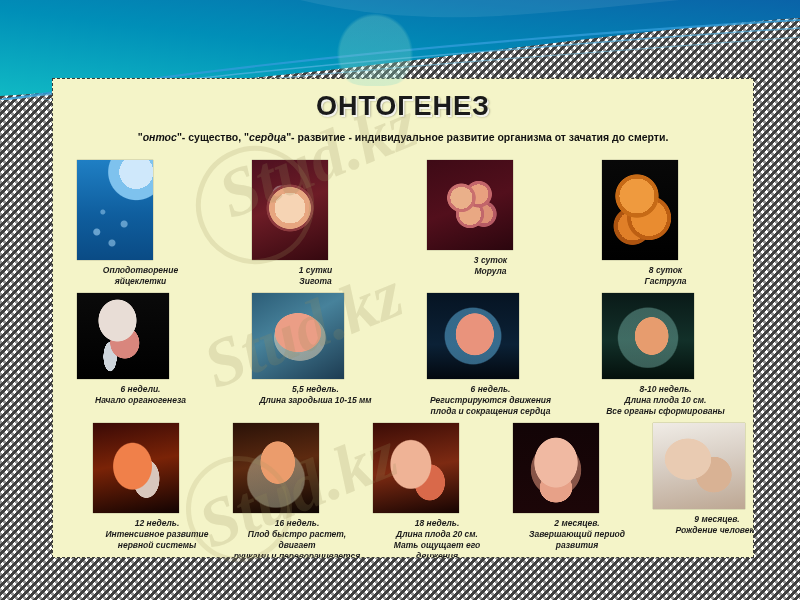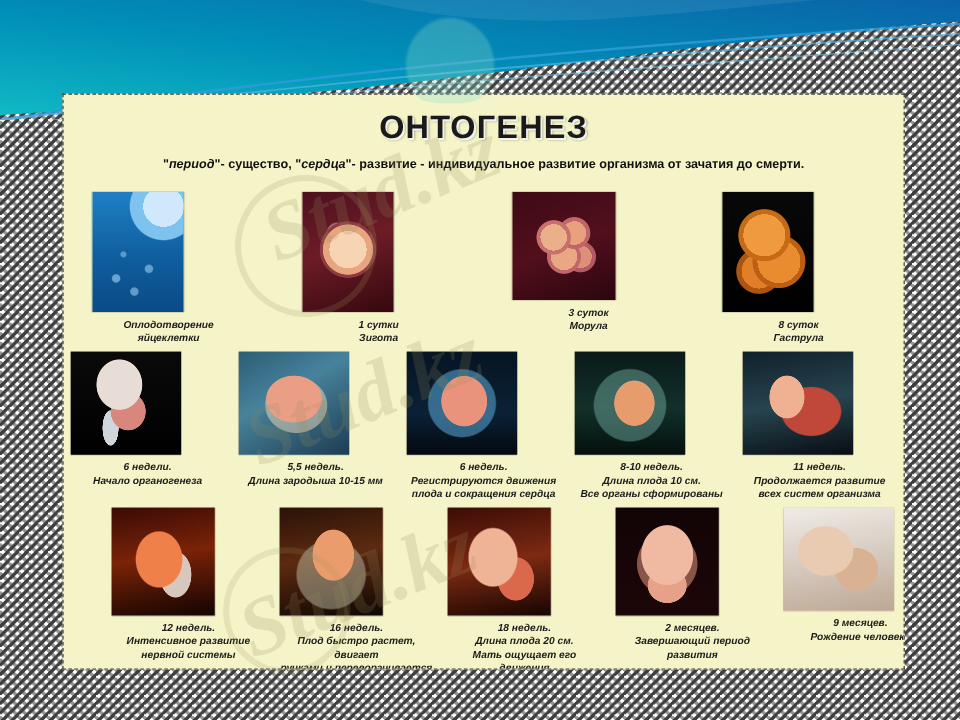--- a/index.html
+++ b/index.html
@@ -236,21 +236,21 @@
       <path d="M0,104 C140,92 320,72 545,56 C660,47 740,41 800,37" fill="none" stroke="#7cc8ea" stroke-width="1.2" opacity=".6"></path>
       <path d="M300,0 C360,14 420,20 500,16 C560,12 620,6 680,0 Z" fill="#ffffff" opacity=".08"></path>
     </svg>
   </div>
 
   <div class="card">
 
     <div class="title">ОНТОГЕНЕЗ</div>
 
     <div class="subtitle">
-      <span>"</span><i>период</i><span>"- существо, "</span><i>сердца</i><span>"- развитие - индивидуальное развитие организма от зачатия до смерти.</span>
+      <span>"</span><i>онтос</i><span>"- существо, "</span><i>сердца</i><span>"- развитие - индивидуальное развитие организма от зачатия до смерти.</span>
     </div>
 
     <div class="row row-1">
       <div class="stage-cell">
         <div class="thumb art-fert"></div>
         <div class="caption">Оплодотворение
 яйцеклетки</div>
       </div>
       <div class="stage-cell">
         <div class="thumb art-zygote"></div>
@@ -284,26 +284,20 @@
         <div class="thumb wide art-6w"></div>
         <div class="caption">6 недель.
 Регистрируются  движения
 плода и сокращения сердца</div>
       </div>
       <div class="stage-cell">
         <div class="thumb wide art-810w"></div>
         <div class="caption">8-10 недель.
 Длина плода 10 см.
 Все органы сформированы</div>
-      </div>
-      <div class="stage-cell">
-        <div class="thumb wide art-11w"></div>
-        <div class="caption">11 недель.
-Продолжается развитие
-всех систем организма</div>
       </div>
     </div>
 
     <div class="row row-3">
       <div class="stage-cell">
         <div class="thumb w86 art-12w"></div>
         <div class="caption">12 недель.
 Интенсивное развитие
 нервной системы</div>
       </div>

